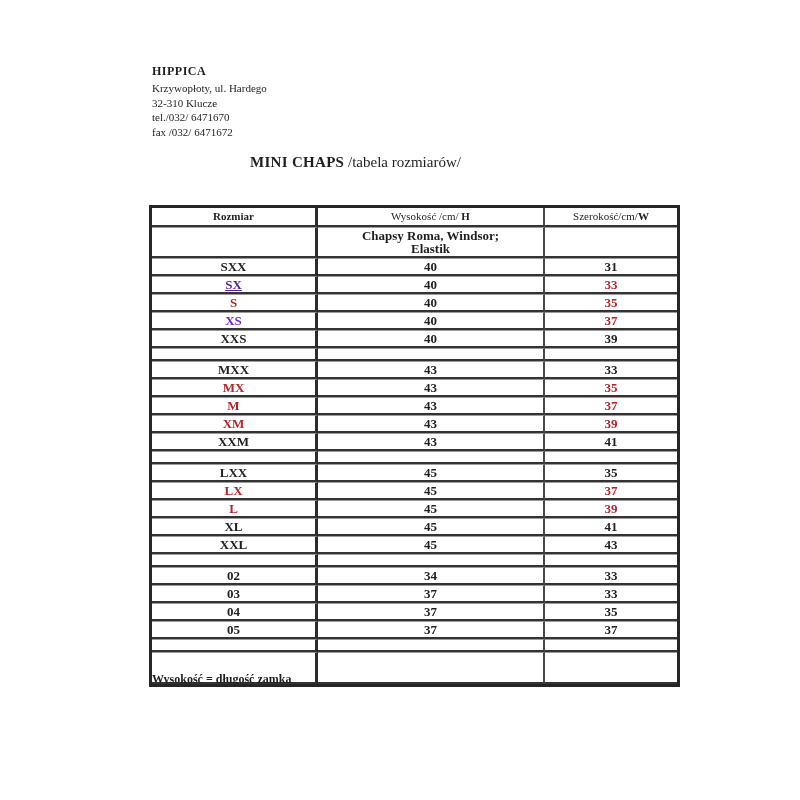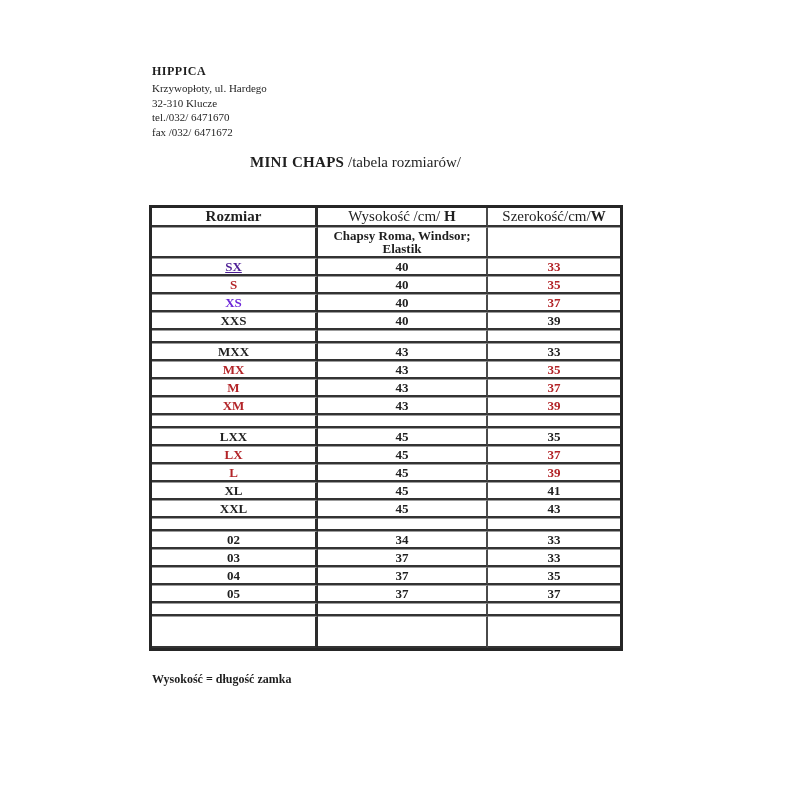--- a/index.html
+++ b/index.html
@@ -41,23 +41,23 @@
     font-size: 13px;
     font-weight: bold;
     height: 13px;
     line-height: 13px;
     padding: 1px 2px;
     overflow: hidden;
     white-space: nowrap;
   }
   .size-table thead tr:first-child th { border-top: none; }
   .c1 { width: 166px; border-right: 3px solid #2c2c2c; }
-  .c2 { width: 170px; border-right: 2px solid #4a4a4a; }
+  .c2 { width: 227px; border-right: 2px solid #4a4a4a; }
   .c3 { width: 132px; border-right: none; }
-  .header-row th { font-size: 15px; height: 15px; line-height: 15px; }
+  .header-row th { font-size: 11px; height: 15px; line-height: 15px; }
   .header-light { font-weight: normal; }
   .header-bold-letter { font-weight: bold; }
   .subheader-cell { font-weight: normal; height: auto; line-height: 14px; padding: 1px 2px 2px 2px; white-space: normal; }
   .spacer-row td, .empty-row td { height: 13px; }
   .tall-row td { height: 32px; }
 
   
   .footer-note { position: absolute; left: 152px; top: 672px; font-weight: bold; font-size: 12px; }
 </style>
 </head>
@@ -86,20 +86,25 @@
         <td class="c1"></td>
         <td class="c2 subheader-cell">
           <div>Chapsy Roma, Windsor;</div>
           <div>Elastik</div>
         </td>
         <td class="c3"></td>
       </tr>
     </thead>
     <tbody id="table-body">
         <tr>
+          <td class="c1">SXX</td>
+          <td class="c2">40</td>
+          <td class="c3">31</td>
+        </tr>
+        <tr>
           <td class="c1" style="color: #4c1d95; text-decoration: underline;">SX</td>
           <td class="c2">40</td>
           <td class="c3" style="color: rgb(179, 36, 40);">33</td>
         </tr>
         <tr>
           <td class="c1" style="color: rgb(179, 36, 40);">S</td>
           <td class="c2">40</td>
           <td class="c3" style="color: rgb(179, 36, 40);">35</td>
         </tr>
         <tr>
@@ -129,20 +134,25 @@
         </tr>
         <tr>
           <td class="c1" style="color: rgb(179, 36, 40);">M</td>
           <td class="c2">43</td>
           <td class="c3" style="color: rgb(179, 36, 40);">37</td>
         </tr>
         <tr>
           <td class="c1" style="color: rgb(179, 36, 40);">XM</td>
           <td class="c2">43</td>
           <td class="c3" style="color: rgb(179, 36, 40);">39</td>
+        </tr>
+        <tr>
+          <td class="c1">XXM</td>
+          <td class="c2">43</td>
+          <td class="c3">41</td>
         </tr>
         <tr class="spacer-row">
           <td class="c1"></td>
           <td class="c2"></td>
           <td class="c3"></td>
         </tr>
         <tr>
           <td class="c1">LXX</td>
           <td class="c2">45</td>
           <td class="c3">35</td>

